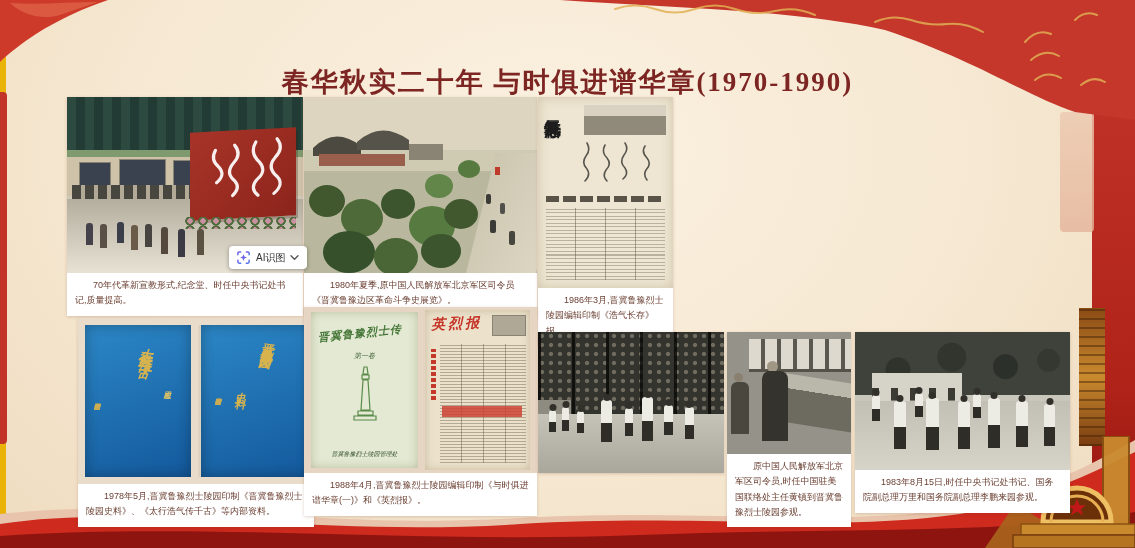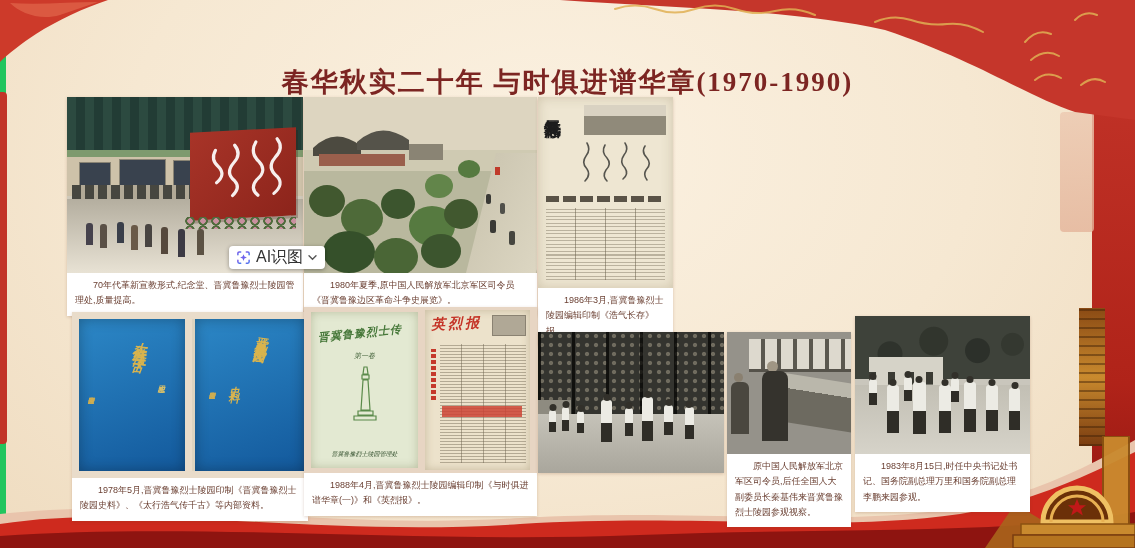--- a/index.html
+++ b/index.html
@@ -1,16 +1,16 @@
 <!DOCTYPE html>
 <html><head>
 <meta charset="utf-8">
 <style>
   html,body{margin:0;padding:0;background:#fff;font-family:"Liberation Sans","DejaVu Sans",sans-serif;}
-  .canvas{position:relative;width:1135px;height:548px;overflow:hidden;background:#22c55e;}
+  .canvas{position:relative;width:1135px;height:548px;overflow:hidden;background:#eab308;}
 
   
   .panel{position:absolute;left:6px;top:0;width:1088px;height:548px;z-index:1;
     border-radius:4px 4px 26px 26px;
     background:radial-gradient(ellipse at 50% 28%,#fbf1e1 0%,#f6e8d2 55%,#efdcc0 100%);}
 
   
   .deco{position:absolute;z-index:2;}
   .right-band{left:1092px;top:0;width:43px;height:548px;background:linear-gradient(#c5362b,#b02319 70%,#8e1410);}
   .left-sliver{left:0;top:92px;width:7px;height:352px;background:#c23428;border-radius:0 4px 4px 0;}
@@ -31,21 +31,21 @@
 
   .c1{left:67px;top:97px;width:236px}.c1 .ph{height:176px}
   .c2{left:304px;top:97px;width:233px}.c2 .ph{height:176px}
   .c3{left:538px;top:97px;width:135px}.c3 .ph{height:191px}
   .c4{left:676px;top:97px;width:200px}.c4 .ph{height:191px}
   .c5{left:884px;top:97px;width:192px}.c5 .ph{height:193px}
   .c6{left:67px;top:307px;width:236px}.c6 .ph{height:166px}
   .c7{left:304px;top:307px;width:233px}.c7 .ph{height:166px}
   .c8{left:538px;top:332px;width:186px}.c8 .ph{height:141px}
   .c9{left:727px;top:332px;width:124px}.c9 .ph{height:122px}
-  .c10{left:855px;top:316px;width:175px}.c10 .ph{height:138px}
+  .c10{left:855px;top:332px;width:215px}.c10 .ph{height:138px}
 
   .vtext{position:absolute;writing-mode:vertical-rl;text-orientation:upright;line-height:1;white-space:nowrap;}
   .serif{font-family:"Liberation Serif","DejaVu Serif",serif;}
   .gold{color:#d9b44e;font-weight:700;}
 
   
   .p1{background:#cfc9ba}
   .p1-ceiling{left:0;right:0;top:0;height:30%;background:repeating-linear-gradient(90deg,#2c4a40 0 9px,#223c35 9px 18px)}
   .p1-cornice{left:0;right:0;top:30%;height:4%;background:#7e9a6e}
   .p1-wall{left:0;right:0;top:34%;height:22%;background:#cec2a9}
@@ -105,21 +105,21 @@
     background-image:repeating-linear-gradient(90deg,#3b3b34 0 7px,transparent 7px 19px);background-size:100% 45%;background-position:0 100%;background-repeat:no-repeat}
   .p10-ground{left:0;right:0;top:50%;bottom:0;background:linear-gradient(#c2bfb4,#d6d3c9)}
 
   .bwp{position:absolute;background:linear-gradient(180deg,#ecebe4 0 55%,#2f2d27 55%);border-radius:3px 3px 0 0}
   .bwp::before{content:"";position:absolute;top:-6px;left:50%;transform:translateX(-50%);width:7px;height:7px;border-radius:50%;background:#32302a}
 
   
   .ai-btn{position:absolute;left:229px;top:246px;z-index:6;display:flex;align-items:center;gap:5px;
     background:#fff;border-radius:4px;padding:3px 8px 3px 7px;height:23px;box-sizing:border-box;
     box-shadow:0 1px 4px rgba(0,0,0,.35);cursor:pointer;}
-  .ai-btn span{font-size:16px;color:#333;}
+  .ai-btn span{font-size:10px;color:#333;}
 </style>
 </head>
 <body>
 
 <div class="canvas">
 
   <div class="panel"></div>
 
   <div class="deco right-band"></div>
   <div class="deco left-sliver"></div>
@@ -184,21 +184,21 @@
       <i class="p1-flowers"></i>
       <i class="fig" style="left:8%;bottom:16%;height:22px;background:#46424c"></i>
       <i class="fig" style="left:14%;bottom:14%;height:24px;background:#5a5046"></i>
       <i class="fig" style="left:21%;bottom:17%;height:21px;background:#3a3f4a"></i>
       <i class="fig" style="left:27%;bottom:13%;height:25px;background:#6a5a48"></i>
       <i class="fig" style="left:33%;bottom:15%;height:23px;background:#484441"></i>
       <i class="fig" style="left:40%;bottom:11%;height:27px;background:#55483c"></i>
       <i class="fig" style="left:47%;bottom:9%;height:28px;background:#3c3a44"></i>
       <i class="fig" style="left:55%;bottom:10%;height:26px;background:#5c5244"></i>
     </div>
-    <figcaption class="cap">70年代革新宣教形式,纪念堂、晋冀鲁豫烈士陵园管理处,质量提高。</figcaption>
+    <figcaption class="cap">70年代革新宣教形式,纪念堂、时任中央书记处书记,质量提高。</figcaption>
   </figure>
 
   <figure class="cell c2" style="margin:0">
     <div class="ph p2">
       <svg style="position:absolute;left:2%;top:12%" width="140" height="52" viewBox="0 0 140 52">
         <path d="M4,30 Q26,8 52,28 L52,38 L4,38 Z" fill="#4c4a40"></path>
         <path d="M48,24 Q72,2 100,22 L100,32 L48,32 Z" fill="#55534a"></path>
         <rect x="10" y="36" width="86" height="12" fill="#9a5f4c"></rect>
         <rect x="100" y="26" width="34" height="16" fill="#8a8474"></rect>
       </svg>
@@ -235,21 +235,21 @@
         </g>
       </svg>
       <i class="p3-head"></i>
       <i class="p3-cols"></i>
     </div>
     <figcaption class="cap">1986年3月,晋冀鲁豫烈士陵园编辑印制《浩气长存》报。</figcaption>
   </figure>
 
 
 
-  <figure class="cell c6" style="margin:5px">
+  <figure class="cell c6" style="margin:11px">
     <div class="ph p6">
       <i class="bookL">
         <span class="vtext gold serif" style="left:52%;top:9%;font-size:13px;letter-spacing:3px;transform:rotate(7deg)">太行浩气传千古</span>
         <span class="vtext" style="left:74%;top:40%;font-size:7px;color:#d9c06a">纪念左权同志</span>
         <span class="vtext" style="left:8%;top:48%;font-size:6.5px;color:#cfae52">晋冀鲁豫烈士陵园</span>
       </i>
       <i class="bookR">
         <span class="vtext gold serif" style="left:56%;top:6%;font-size:12px;letter-spacing:2px;transform:rotate(8deg)">晋冀鲁豫烈士陵园</span>
         <span class="vtext gold serif" style="left:30%;top:38%;font-size:11px;letter-spacing:6px">史料</span>
         <span class="vtext" style="left:12%;top:45%;font-size:6.5px;color:#cfae52">晋冀鲁豫烈士陵园</span>
@@ -300,21 +300,21 @@
   <figure class="cell c9" style="margin:0">
     <div class="ph p9">
       <i class="p9-win"></i>
       <i class="p9-port"></i>
       <i class="p9-case"></i>
       <i style="left:32%;top:24%;width:11px;height:11px;border-radius:50%;background:#a09684"></i>
       <i style="left:28%;top:32%;width:26px;height:70px;background:#35332d;border-radius:8px 8px 0 0"></i>
       <i style="left:6%;top:34%;width:9px;height:9px;border-radius:50%;background:#8a8070"></i>
       <i style="left:3%;top:41%;width:18px;height:52px;background:#4a473f;border-radius:6px 6px 0 0"></i>
     </div>
-    <figcaption class="cap">原中国人民解放军北京军区司令员,后任全国人大副委员长秦基伟来晋冀鲁豫烈士陵园参观视察。</figcaption>
+    <figcaption class="cap">原中国人民解放军北京军区司令员,时任中国驻美国联络处主任黄镇到晋冀鲁豫烈士陵园参观。</figcaption>
   </figure>
 
   <figure class="cell c10" style="margin:0">
     <div class="ph p10">
       <i class="p10-trees"></i>
       <i class="p10-bldg"></i>
       <i class="p10-ground"></i>
       <span class="bwp" style="left:8%;top:46%;width:8px;height:26px"></span>
       <span class="bwp" style="left:28%;top:44%;width:8px;height:24px"></span>
       <span class="bwp" style="left:55%;top:45%;width:8px;height:24px"></span>

